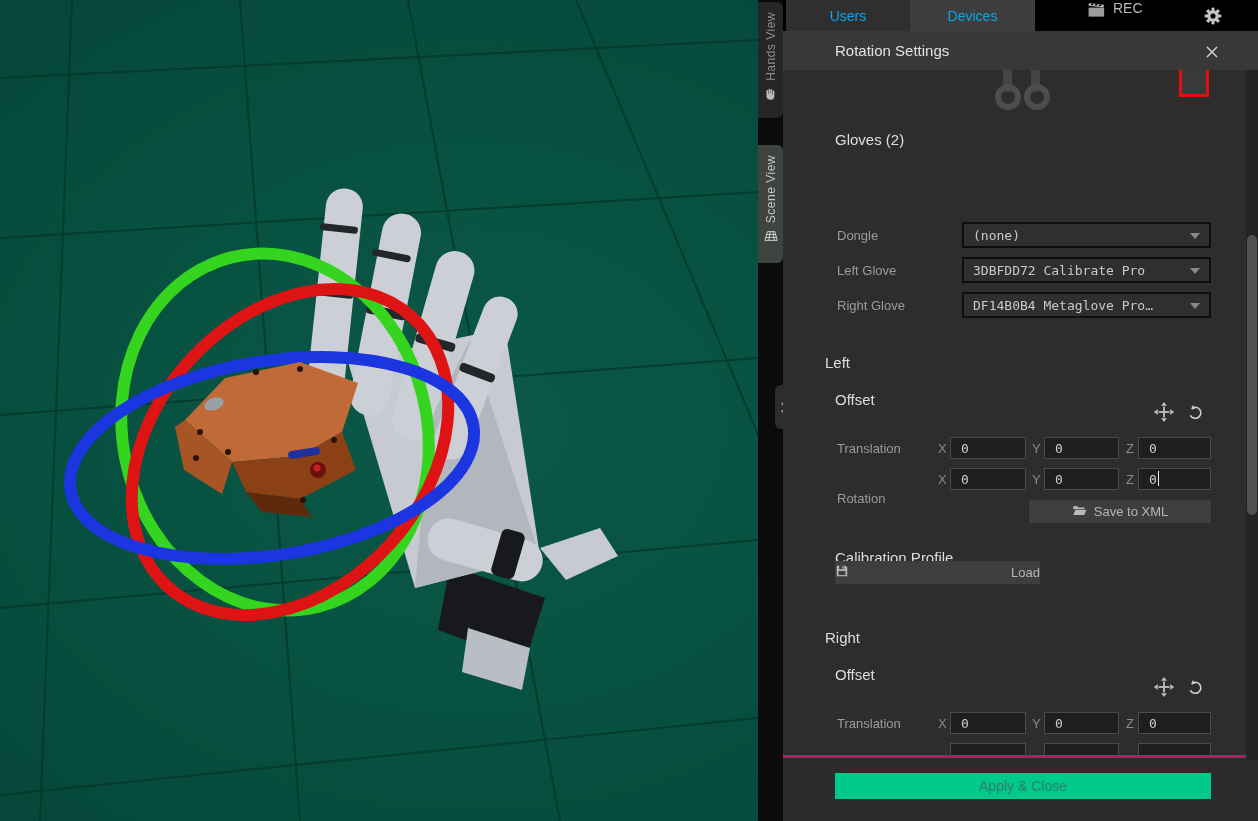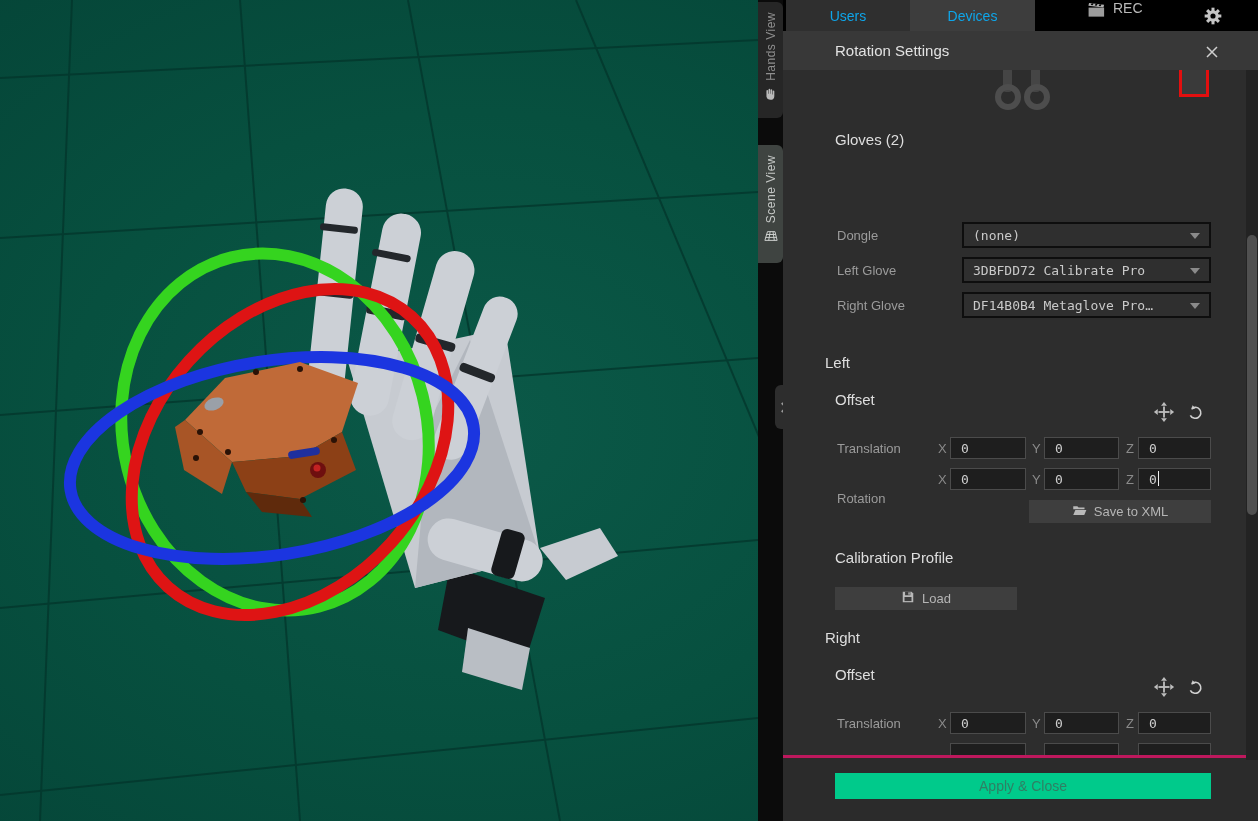--- a/index.html
+++ b/index.html
@@ -292,21 +292,21 @@
         <span>
           <svg viewBox="0 0 24 24" width="15" height="15" fill="#b9b9b9">
               <path d="M2 5h6.5l2 2H20v3H2Z"></path>
               <path d="M2 19l3.4-8H23l-3.4 8Z"></path>
             </svg>
         </span>
         <span>Save to XML</span>
       </div>
 
       <div class="sect-h" style="top:479px;">Calibration Profile</div>
-      <div class="btn" style="left:52px;top:517px;width:182px;height:23px;">
+      <div class="btn" style="left:52px;top:491px;width:205px;height:23px;justify-content:space-between;">
         <span>
           <svg viewBox="0 0 24 24" width="14" height="14">
               <path d="M3 3h15l3 3v15H3Z" fill="#b9b9b9"></path>
               <rect x="7" y="3" width="9" height="6" fill="#3e3e3e"></rect>
               <rect x="12.6" y="4" width="2.4" height="4" fill="#b9b9b9"></rect>
               <rect x="6" y="12" width="12" height="7" fill="#3e3e3e"></rect>
             </svg>
         </span>
         <span>Load</span>
       </div>

